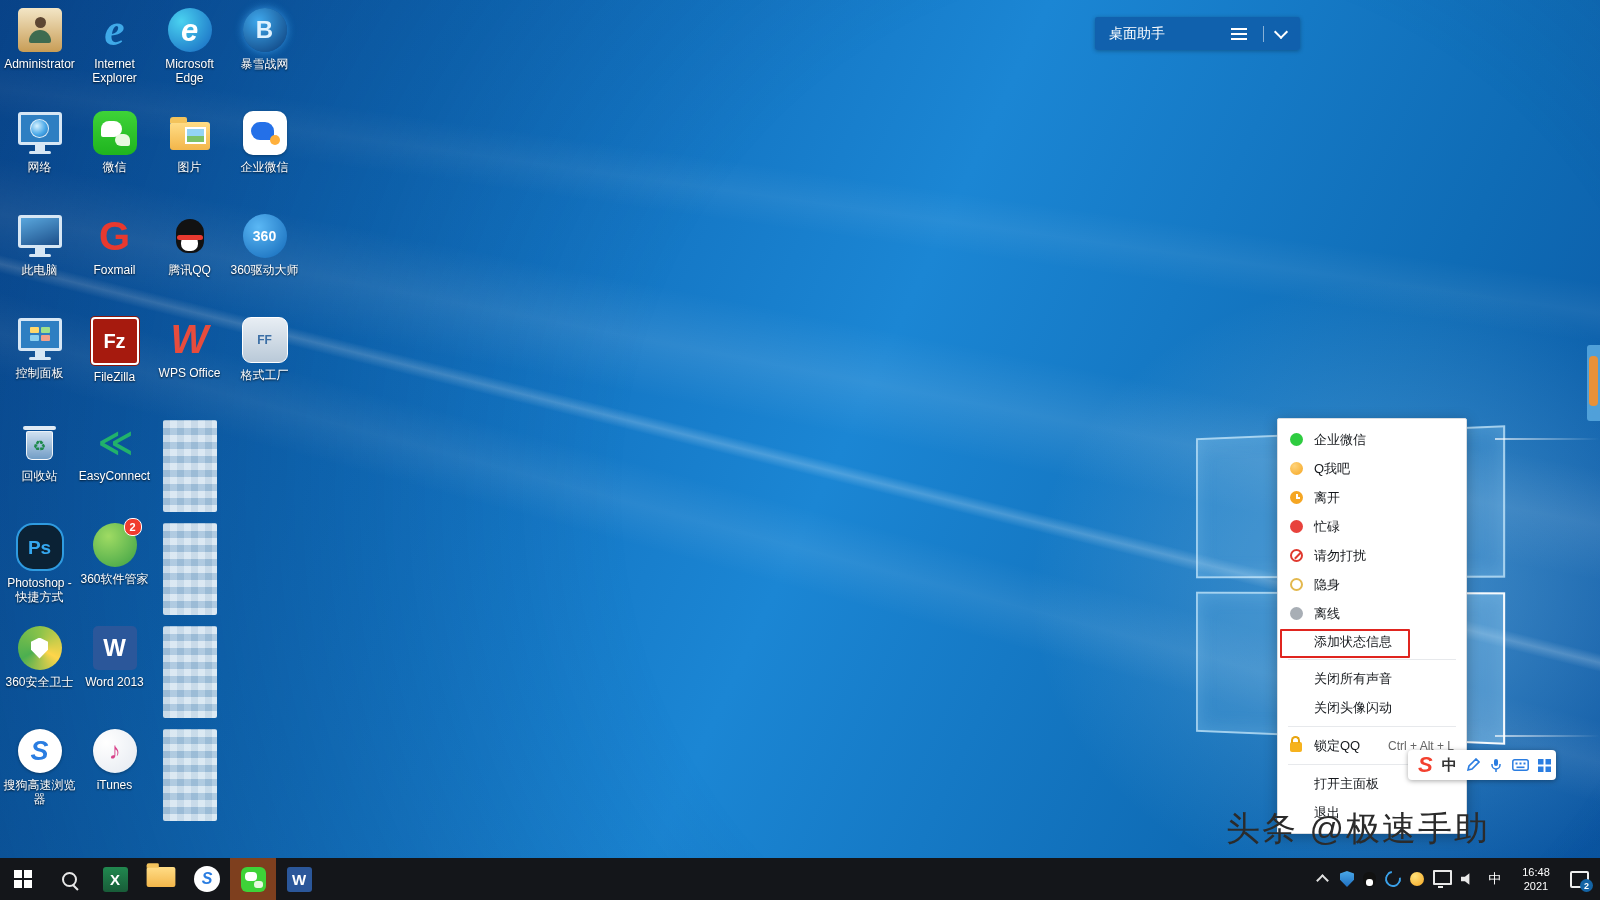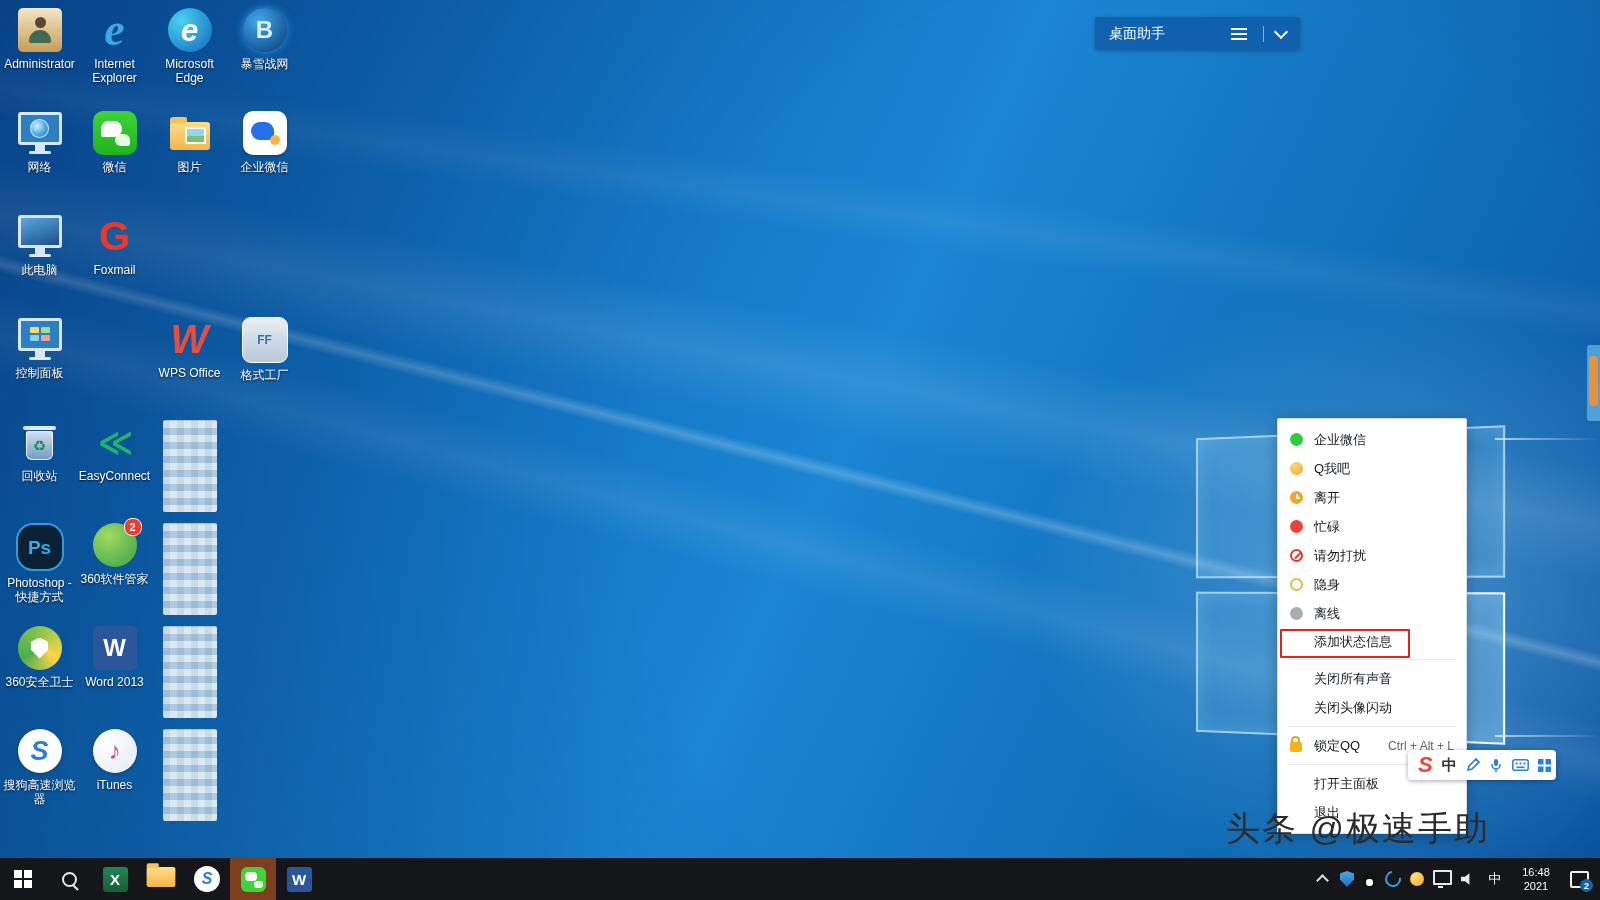--- a/index.html
+++ b/index.html
@@ -244,33 +244,51 @@
           <span class="wxw"></span>
         </div>
       <div class="dlabel">企业微信</div>
     </div>
     <div class="dicon" style="grid-area:3/2">
       <div class="tile">
           <span class="g g-foxmail">G</span>
         </div>
       <div class="dlabel">Foxmail</div>
     </div>
+    <div class="dicon" style="grid-area:3/3">
+      <div class="tile">
+          <span class="penguin"></span>
+        </div>
+      <div class="dlabel">腾讯QQ</div>
+    </div>
+    <div class="dicon" style="grid-area:3/4">
+      <div class="tile t-drv">
+          <span class="g g-drv">360</span>
+        </div>
+      <div class="dlabel">360驱动大师</div>
+    </div>
 
     <div class="dicon" style="grid-area:4/1">
       <div class="tile">
           <span class="mon mon-cp">
             <span class="panel">
               <i></i>
               <i></i>
               <i></i>
               <i></i>
             </span>
           </span>
         </div>
       <div class="dlabel">控制面板</div>
+    </div>
+    <div class="dicon" style="grid-area:4/2">
+      <div class="tile t-fz">
+          <span class="g g-fz">Fz</span>
+        </div>
+      <div class="dlabel">FileZilla</div>
     </div>
     <div class="dicon" style="grid-area:4/3">
       <div class="tile">
           <span class="g g-wps">W</span>
         </div>
       <div class="dlabel">WPS Office</div>
     </div>
     <div class="dicon" style="grid-area:4/4">
       <div class="tile t-ff">
           <span class="g g-ff">FF</span>

